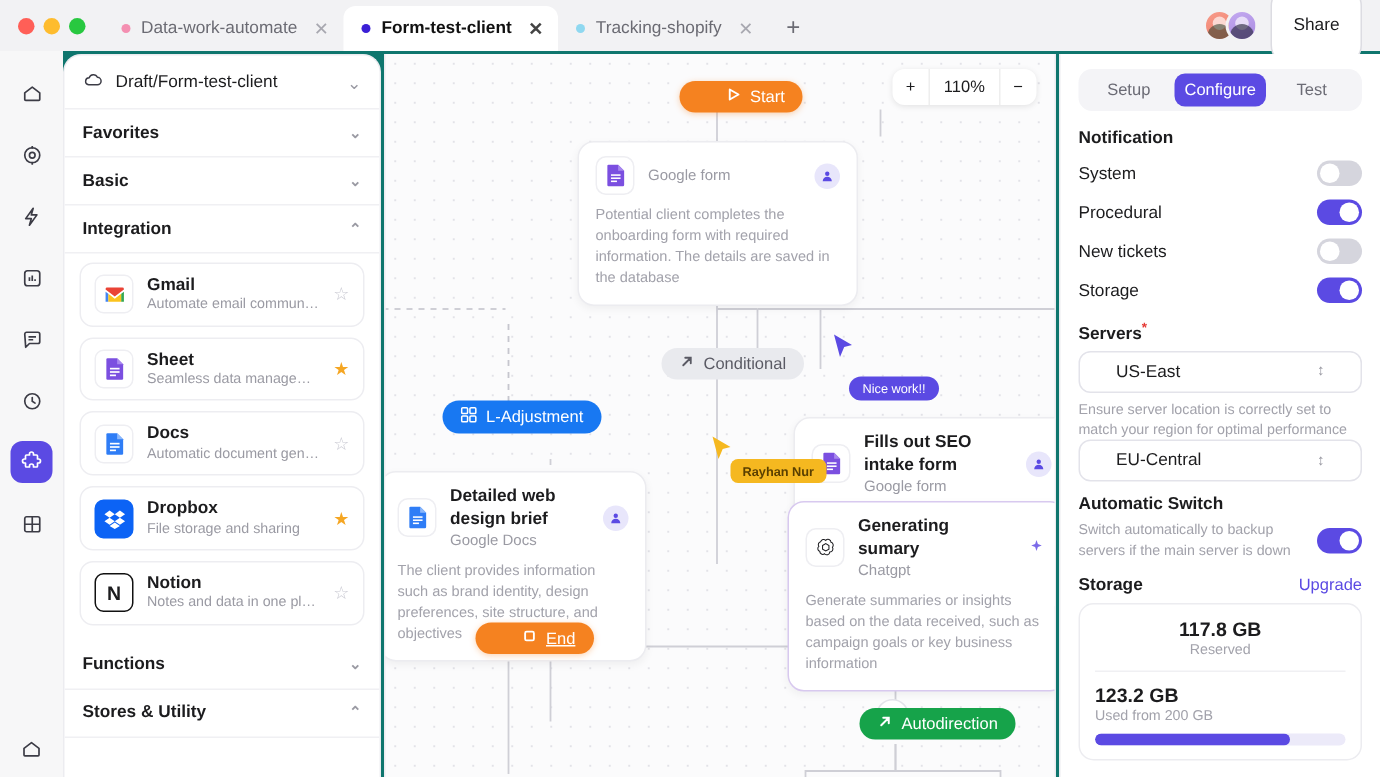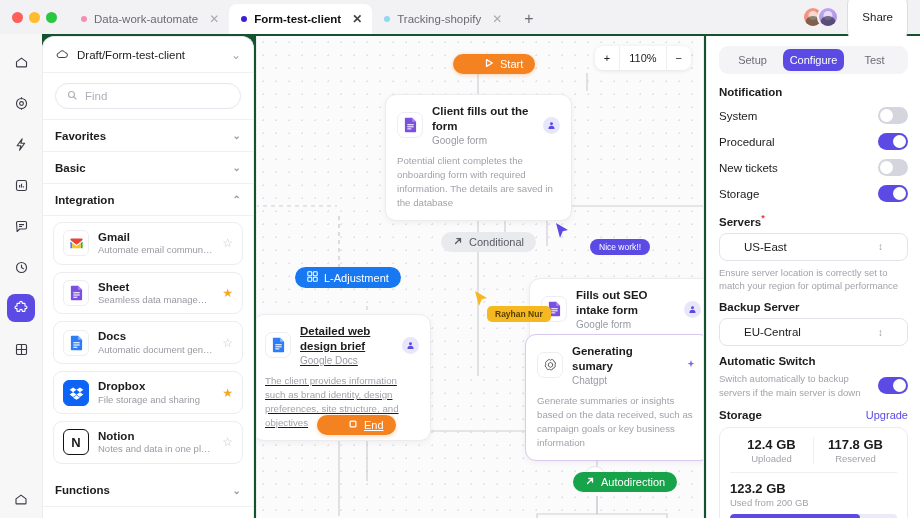--- a/index.html
+++ b/index.html
@@ -4,21 +4,21 @@
 <style>
   * { box-sizing: border-box; margin: 0; padding: 0; }
   html, body { width: 920px; height: 518px; overflow: hidden; }
   body {
     font-family: "Liberation Sans", sans-serif;
     background: #f5f5f7;
     font-size: 12px;
     color: #1c1c1e;
     -webkit-font-smoothing: antialiased;
   }
-  .app { position: relative; width: 920px; height: 518px; background: #14532d; }
+  .app { position: relative; width: 920px; height: 518px; background: #0f766e; }
 
   
   .titlebar {
     position: absolute; top: 0; left: 0; width: 920px; height: 34px;
     background: #f2f2f4; display: flex; align-items: center;
   }
   .traffic { display: flex; gap: 6px; padding-left: 12px; align-items: center; }
   .dot { width: 11px; height: 11px; border-radius: 50%; }
   .dot.r { background: #ff5f57; }
   .dot.y { background: #febc2e; }
@@ -305,31 +305,20 @@
     <div class="lp-head">
       <span>
         <svg width="14" height="14" viewBox="0 0 24 24" fill="none" stroke="#3c3c46" stroke-width="1.7" stroke-linejoin="round">
             <path d="M7 18a4 4 0 0 1 .6-7.96A5 5 0 0 1 17 9.5a3.5 3.5 0 0 1 0 8.5z"></path>
           </svg>
       </span>
       <span>Draft/Form-test-client</span>
       <span class="chev">⌄</span>
     </div>
 
-    <div class="lp-search">
-      <div class="searchbox">
-        <span>
-          <svg width="12" height="12" viewBox="0 0 24 24" fill="none" stroke="#b0b0ba" stroke-width="2.2" stroke-linecap="round">
-              <circle cx="11" cy="11" r="6"></circle>
-              <path d="M16 16l4 4"></path>
-            </svg>
-        </span>
-        <span>Find</span>
-      </div>
-    </div>
 
     <div class="sect-head">
       <span>Favorites</span>
       <span class="chev">⌄</span>
     </div>
     <div class="sect-head">
       <span>Basic</span>
       <span class="chev">⌄</span>
     </div>
 
@@ -472,21 +461,20 @@
         <div class="node-ic">
           <svg width="13" height="16" viewBox="0 0 16 20">
               <path d="M2 1h8l5 5v12a1 1 0 0 1-1 1H2a1 1 0 0 1-1-1V2a1 1 0 0 1 1-1z" fill="#7b4fe0"></path>
               <path d="M10 1l5 5h-5z" fill="#a888ee"></path>
               <rect x="4" y="9" width="8" height="1.3" fill="#fff"></rect>
               <rect x="4" y="11.6" width="8" height="1.3" fill="#fff"></rect>
               <rect x="4" y="14.2" width="5" height="1.3" fill="#fff"></rect>
             </svg>
         </div>
         <div class="node-tt">
-          <div class="node-t">Client fills out the form</div>
           <div class="node-s">Google form</div>
         </div>
         <div class="node-badge">
           <svg width="9" height="9" viewBox="0 0 16 16" fill="#5b4ae3">
               <circle cx="8" cy="5" r="2.6"></circle>
               <path d="M2.6 14a5.4 5.4 0 0 1 10.8 0z"></path>
             </svg>
         </div>
       </div>
       <div class="node-d">Potential client completes the onboarding form with required information. The details are saved in the database</div>
@@ -511,34 +499,34 @@
           </svg>
       </span>
       <span>L-Adjustment</span>
     </div>
 
     <div class="cursor" style="left:297px; top:186px;">
       <svg width="16" height="18" viewBox="0 0 16 18">
           <path d="M2 1l12 7-5.2 1.3L6 16z" fill="#5b4ae3"></path>
         </svg>
     </div>
-    <div class="pill purple" style="left:309px; top:203px;margin-left:24px;">
+    <div class="pill purple" style="left:309px; top:215px;">
       <span>Nice work!!</span>
     </div>
 
     <div class="cursor" style="left:216px; top:254px;">
       <svg width="16" height="18" viewBox="0 0 16 18">
           <path d="M2 1l12 7-5.2 1.3L6 16z" fill="#f5b820"></path>
         </svg>
     </div>
     <div class="pill amber" style="left:230px; top:270px;">
       <span>Rayhan Nur</span>
     </div>
 
-    <div class="node" style="left:-4px; top:278px; width:178px;text-decoration:underline;">
+    <div class="node" style="left:-4px; top:278px; width:178px;">
       <div class="node-hd">
         <div class="node-ic">
           <svg width="13" height="16" viewBox="0 0 16 20">
               <path d="M2 1h8l5 5v12a1 1 0 0 1-1 1H2a1 1 0 0 1-1-1V2a1 1 0 0 1 1-1z" fill="#2f7df6"></path>
               <path d="M10 1l5 5h-5z" fill="#8cb8fb"></path>
               <rect x="4" y="9" width="8" height="1.3" fill="#fff"></rect>
               <rect x="4" y="11.6" width="8" height="1.3" fill="#fff"></rect>
               <rect x="4" y="14.2" width="5" height="1.3" fill="#fff"></rect>
             </svg>
         </div>
@@ -660,21 +648,20 @@
 
     <div class="fld-label">
       <span>Servers</span><span class="req">*</span>
     </div>
     <div class="select">
       <span>US-East</span>
       <span class="sc">↕</span>
     </div>
     <div class="hint">Ensure server location is correctly set to match your region for optimal performance</div>
 
-    <div class="fld-label">Backup Server</div>
     <div class="select">
       <span>EU-Central</span>
       <span class="sc">↕</span>
     </div>
 
     <div class="fld-label">Automatic Switch</div>
     <div class="row-between">
       <div class="hint" style="margin-top:0;max-width:150px">Switch automatically to backup servers if the main server is down</div>
       <span class="tog on" style="margin-left:auto">
           <i></i>
@@ -682,24 +669,20 @@
     </div>
 
     <div class="row-between" style="margin-top:10px">
       <span style="font-size:11.5px;font-weight:bold">Storage</span>
       <span class="link">Upgrade</span>
     </div>
 
     <div class="storage-card">
       <div class="stat-row">
         <div class="stat">
-          <div class="v">12.4 GB</div>
-          <div class="k">Uploaded</div>
-        </div>
-        <div class="stat">
           <div class="v">117.8 GB</div>
           <div class="k">Reserved</div>
         </div>
       </div>
       <div class="divider"></div>
       <div class="used-v">123.2 GB</div>
       <div class="used-k">Used from 200 GB</div>
       <div class="bar">
           <i id="storage-fill" style="width: 78%;"></i>
         </div>

